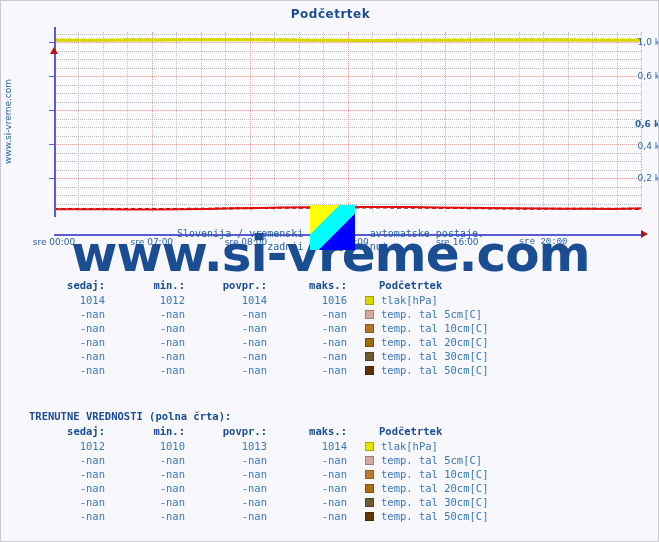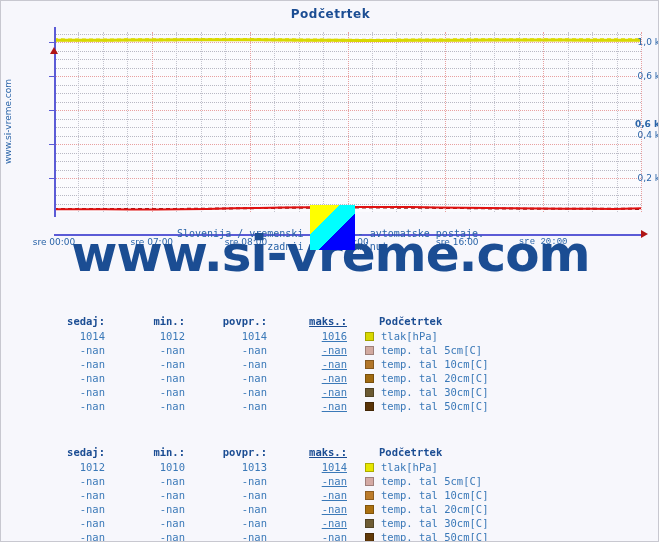--- a/index.html
+++ b/index.html
@@ -207,21 +207,20 @@
   .tbl-caption {
     font-weight: bold;
     color: #1b4d93;
     margin-bottom: 3px;
     letter-spacing: 0px;
     white-space: nowrap;
   }
   table.vals {
     border-collapse: collapse;
     border-spacing: 0;
-    margin-top: 36px;
   }
   table.vals th {
     font-weight: bold;
     color: #1b4d93;
     text-align: right;
     padding: 0 0 2px 0;
     white-space: nowrap;
   }
   table.vals th.lbl-col {
     text-align: left;
@@ -234,21 +233,21 @@
     white-space: nowrap;
   }
   table.vals td.lbl-col {
     text-align: left;
     padding-left: 18px;
     color: #3b79b8;
   }
   .col-sedaj  { width: 76px; }
   .col-min    { width: 80px; }
   .col-povpr  { width: 82px; }
-  .col-maks   { width: 80px; text-decoration: underline; }
+  .col-maks   { width: 80px; }
   .swatch {
     display: inline-block;
     width: 9px;
     height: 9px;
     vertical-align: -1px;
     margin-right: 7px;
     border: 1px solid rgba(0,0,0,0.25);
     box-sizing: border-box;
   }
 </style>
@@ -317,21 +316,21 @@
         </svg>
       </div>
     <div class="axis-y"></div>
     <div class="axis-x"></div>
     <div class="arrow-up"></div>
     <div class="arrow-right"></div>
     <div id="tick-layer"></div>
     <div id="logo"></div>
   <div class="ytick-label" style="top: 155.038px;">0,2 k</div>
       <div class="ytick-mark" style="top: 155.038px;"></div>
-      <div class="ytick-label" style="top: 112px;">0,4 k</div>
+      <div class="ytick-label" style="top: 123px;">0,4 k</div>
       <div class="ytick-mark" style="top: 121.075px;"></div>
       <div class="ytick-label" style="top: 101px; font-weight: bold;">0,6 k</div>
       <div class="ytick-mark" style="top: 87.1132px;"></div>
       <div class="ytick-label" style="top: 53.1509px;">0,6 k</div>
       <div class="ytick-mark" style="top: 53.1509px;"></div>
       <div class="ytick-label" style="top: 19.1887px;">1,0 k</div>
       <div class="ytick-mark" style="top: 19.1887px;"></div>
       <div class="xtick-label" style="left: 53px;">sre 00:00</div>
       <div class="xtick-label" style="left: 150.833px;">sre 07:00</div>
       <div class="xtick-label" style="left: 245px;">sre 08:00</div>
@@ -399,20 +398,21 @@
             <td class="col-min">-nan</td>
             <td class="col-povpr">-nan</td>
             <td class="col-maks">-nan</td>
             <td class="lbl-col"><span class="swatch" style="background: rgb(90, 52, 8);"></span><span>temp. tal 50cm[C]</span></td>
           </tr>
         </tbody>
     </table>
   </div>
 
   <div class="tbl-block" id="block-cur">
+    <div class="tbl-caption">TRENUTNE VREDNOSTI (polna črta):</div>
     <table class="vals">
       <thead>
         <tr>
           <th class="col-sedaj">sedaj:</th>
           <th class="col-min">min.:</th>
           <th class="col-povpr">povpr.:</th>
           <th class="col-maks">maks.:</th>
           <th class="lbl-col">Podčetrtek</th>
         </tr>
       </thead>

